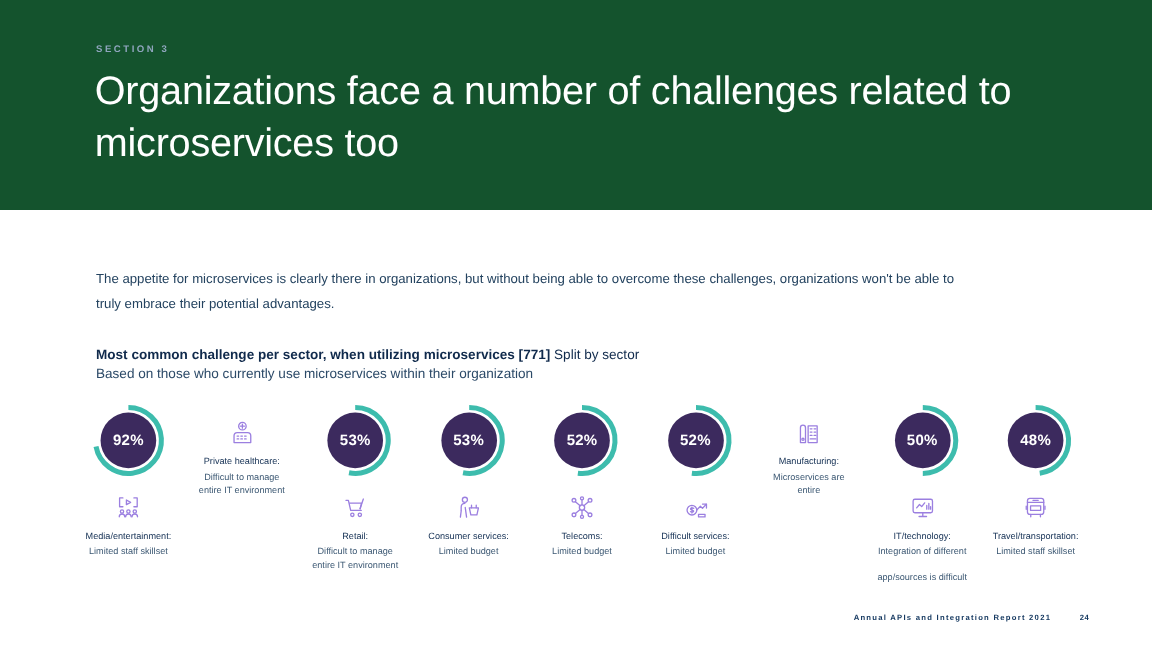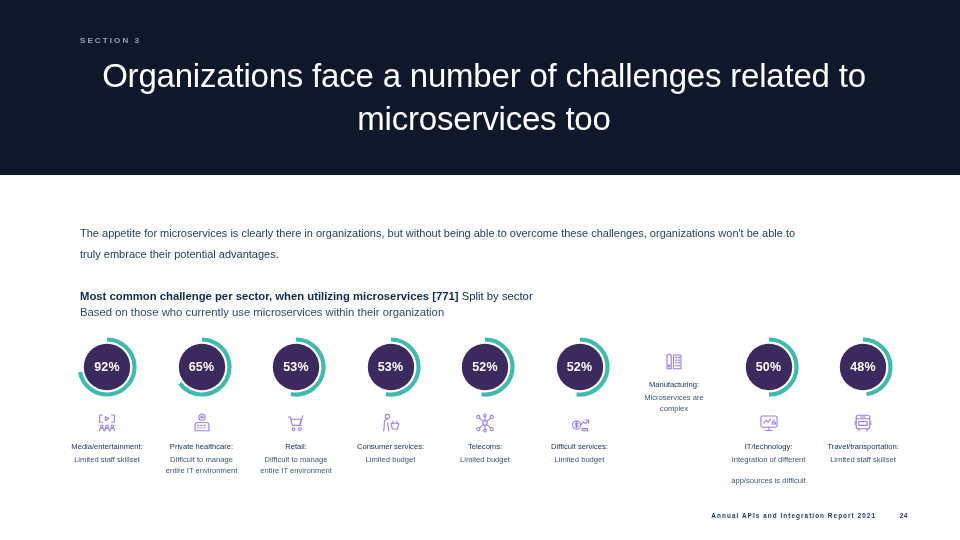--- a/index.html
+++ b/index.html
@@ -8,31 +8,31 @@
     font-family:"Liberation Sans", sans-serif;
     background:#ffffff;
     color:#15325a;
     overflow:hidden;
     position:relative;
   }
 
   
   .header{
     position:absolute; left:0; top:0; width:960px; height:175px;
-    background:#0f172a;
+    background:#14532d;
   }
   .section-kicker{
     position:absolute; left:80px; top:36px;
     font-size:8px; font-weight:700; letter-spacing:2.1px;
     color:#8fa5bd; text-transform:uppercase;
   }
   .headline{
     position:absolute; left:79px; top:54px; width:810px;
     font-size:33px; font-weight:400; line-height:43px;
-    color:#ffffff; letter-spacing:-0.2px;text-align:center;
+    color:#ffffff; letter-spacing:-0.2px;
   }
 
   
   .intro{
     position:absolute; left:80px; top:223px; width:720px;
     font-size:11px; line-height:21px; color:#23425f; font-weight:400;
   }
   .chart-heading{
     position:absolute; left:80px; top:288px; width:800px;
     font-size:11.3px; line-height:16px; color:#102a4c;
@@ -122,27 +122,20 @@
           <circle cx="12" cy="15.6" r="1.5"></circle>
           <path d="M9.5 20.4c0-1.5 1.1-2.6 2.5-2.6s2.5 1.1 2.5 2.6"></path>
           <circle cx="17.8" cy="15.6" r="1.5"></circle>
           <path d="M15.3 20.4c0-1.5 1.1-2.6 2.5-2.6s2.5 1.1 2.5 2.6"></path>
         </svg>
       </div>
       <div class="sector">Media/entertainment:</div>
       <div class="challenge">Limited staff skillset</div>
     </div>
     <div class="cell">
-      <div class="donut">
-        <svg width="62" height="62" viewBox="0 0 62 62">
-          <path d="M 31 3.5 A 27.5 27.5 0 1 1 8.75 47.16" fill="none" stroke="#3dbcad" stroke-width="4.2" stroke-linecap="butt"></path>
-          <circle cx="31" cy="31" r="23.2" fill="#3c2a5e"></circle>
-        </svg>
-        <div class="pct">65%</div>
-      </div>
       <div class="icon-wrap">
         <svg width="22" height="22" viewBox="0 0 24 24" fill="none" stroke="#9b7fe0" stroke-width="1.2" stroke-linecap="round" stroke-linejoin="round">
           <circle cx="12" cy="5.6" r="3.4"></circle>
           <path d="M12 3.8v3.6M10.2 5.6h3.6"></path>
           <path d="M4.4 20.5v-6.2c0-1.6 1.3-2.9 2.9-2.9h9.4c1.6 0 2.9 1.3 2.9 2.9v6.2z"></path>
           <path d="M7.2 14.6h1.4M10.6 14.6H12M14 14.6h1.4M7.2 17.2h1.4M10.6 17.2H12M14 17.2h1.4"></path>
         </svg>
       </div>
       <div class="sector">Private healthcare:</div>
       <div class="challenge">Difficult to manage</div>
@@ -236,21 +229,21 @@
       <div class="icon-wrap">
         <svg width="22" height="22" viewBox="0 0 24 24" fill="none" stroke="#9b7fe0" stroke-width="1.2" stroke-linecap="round" stroke-linejoin="round">
           <path d="M4.4 20.5V7c0-1.4 1-2.4 2.3-2.4s2.3 1 2.3 2.4v13.5z"></path>
           <circle cx="6.7" cy="17.5" r="1"></circle>
           <path d="M11.4 20.5V5.4h8.2v15.1z"></path>
           <path d="M13.3 8h1.6M16.8 8h1.6M13.3 11h1.6M16.8 11h1.6M13.3 14h1.6M16.8 14h1.6M13.3 17.2h5.1"></path>
         </svg>
       </div>
       <div class="sector">Manufacturing:</div>
       <div class="challenge">Microservices are</div>
-      <div class="challenge" style="margin-top: 0px;">complex</div>
+      <div class="challenge" style="margin-top: 0px;">entire</div>
     </div>
     <div class="cell">
       <div class="donut">
         <svg width="62" height="62" viewBox="0 0 62 62">
           <path d="M 31 3.5 A 27.5 27.5 0 0 1 31.00 58.50" fill="none" stroke="#3dbcad" stroke-width="4.2" stroke-linecap="butt"></path>
           <circle cx="31" cy="31" r="23.2" fill="#3c2a5e"></circle>
         </svg>
         <div class="pct">50%</div>
       </div>
       <div class="icon-wrap">

